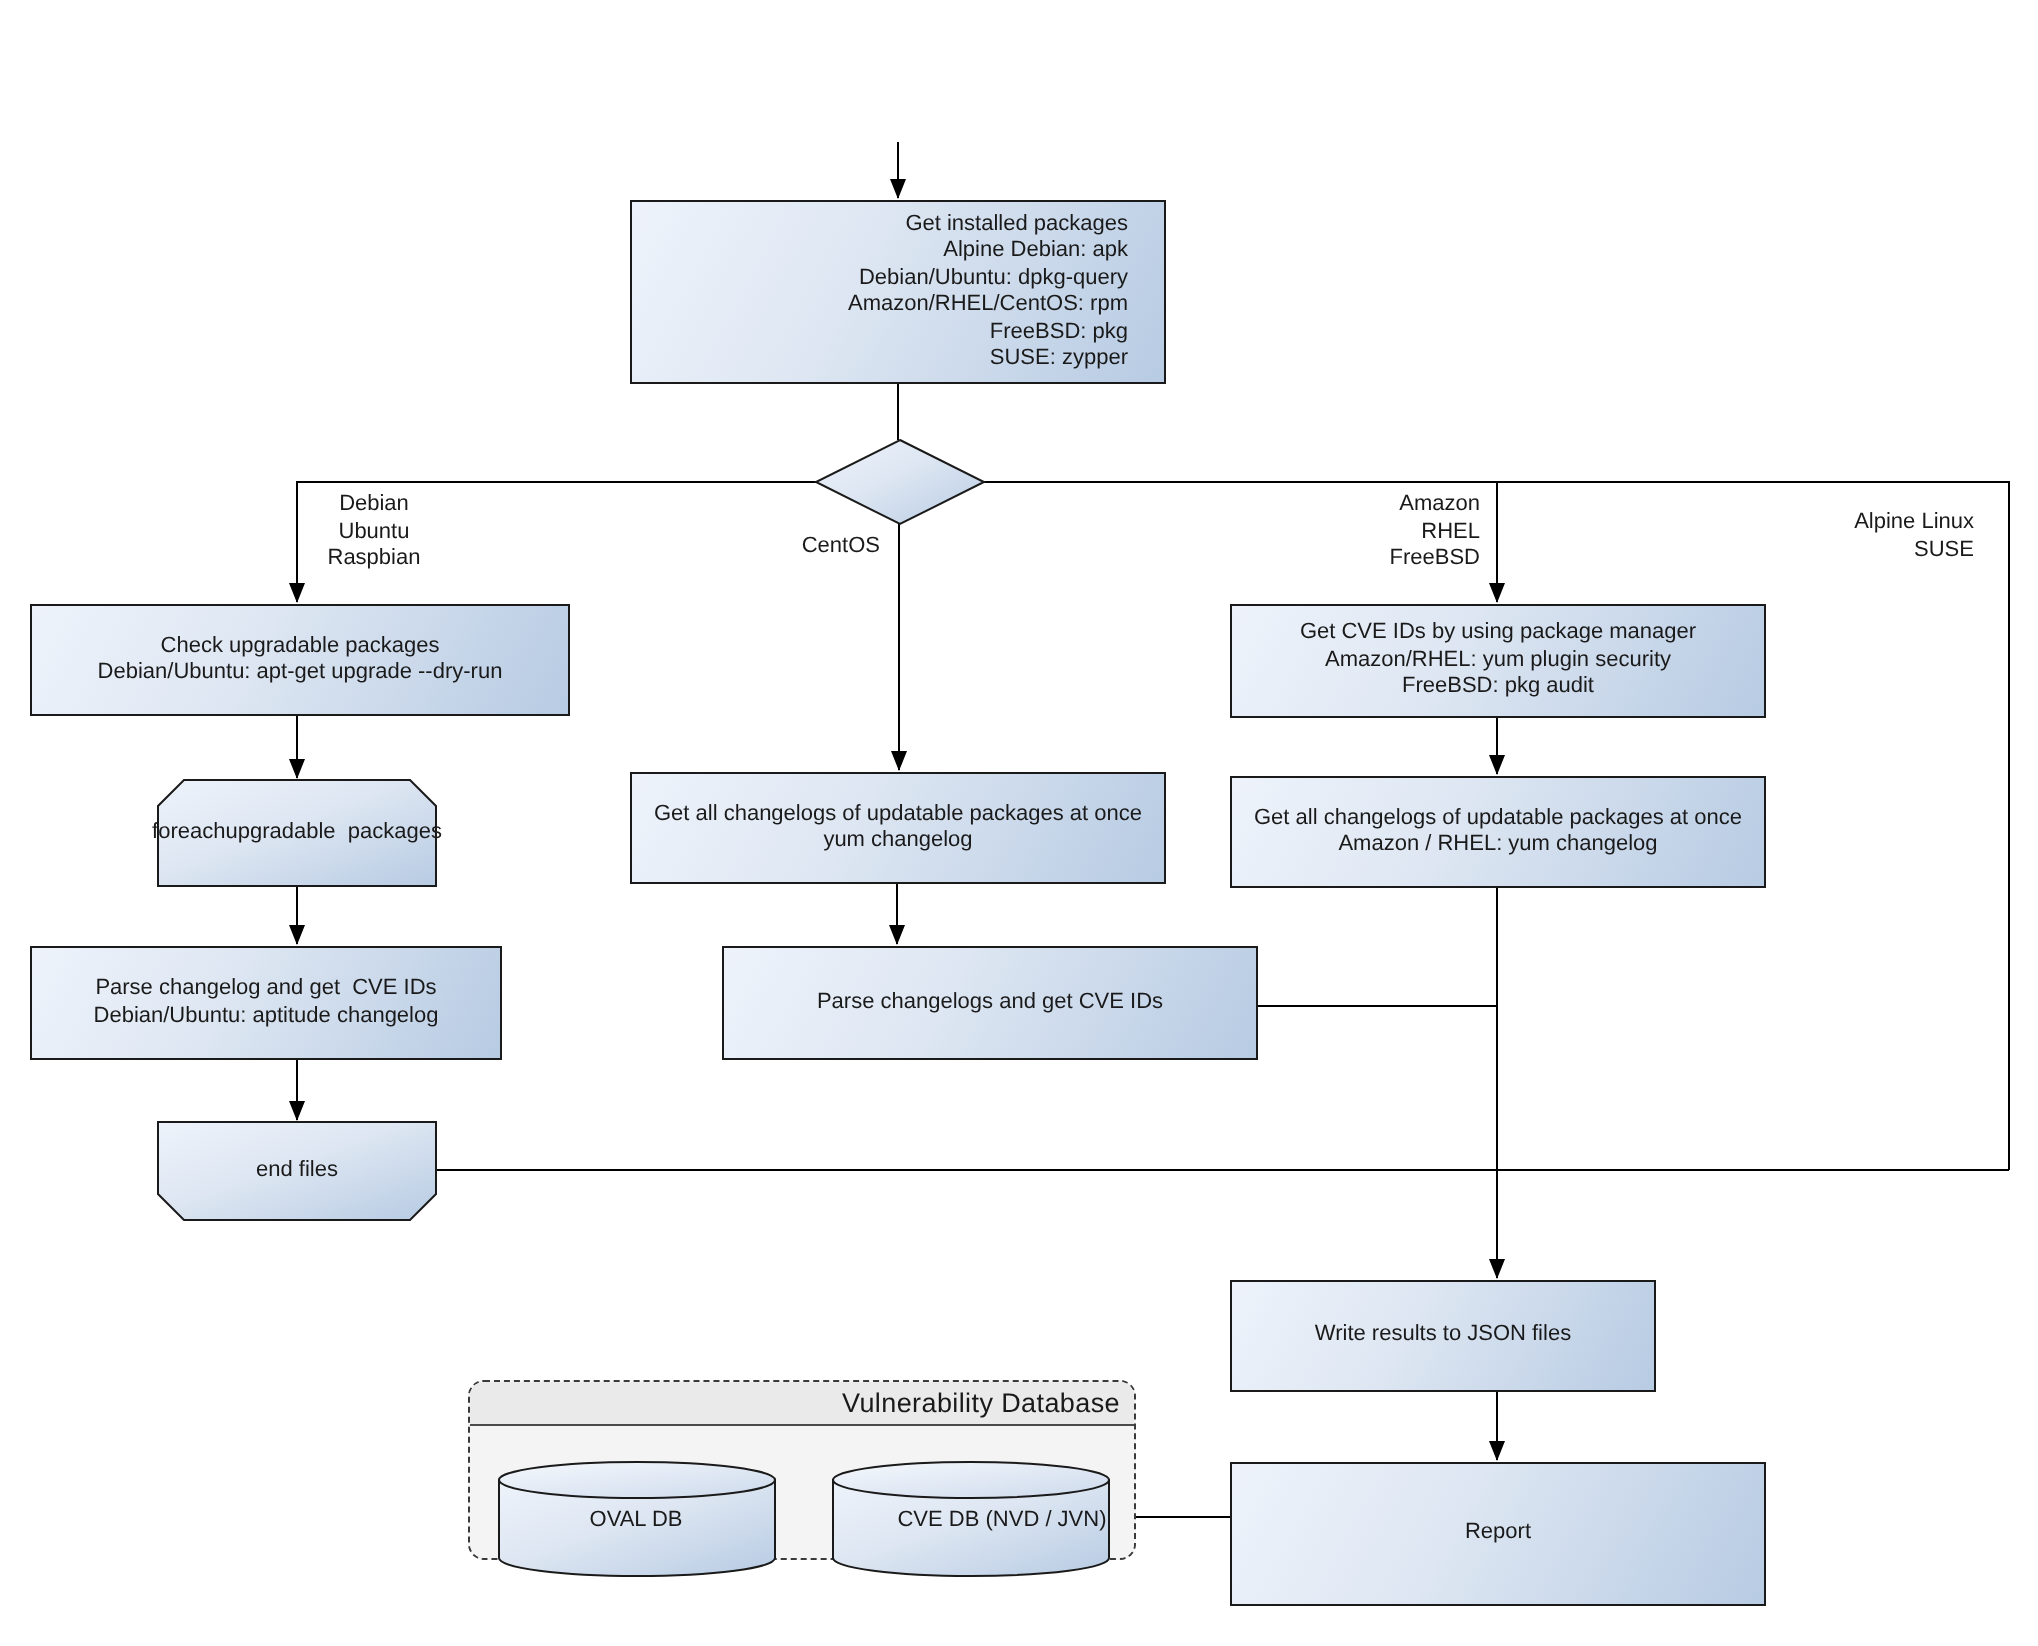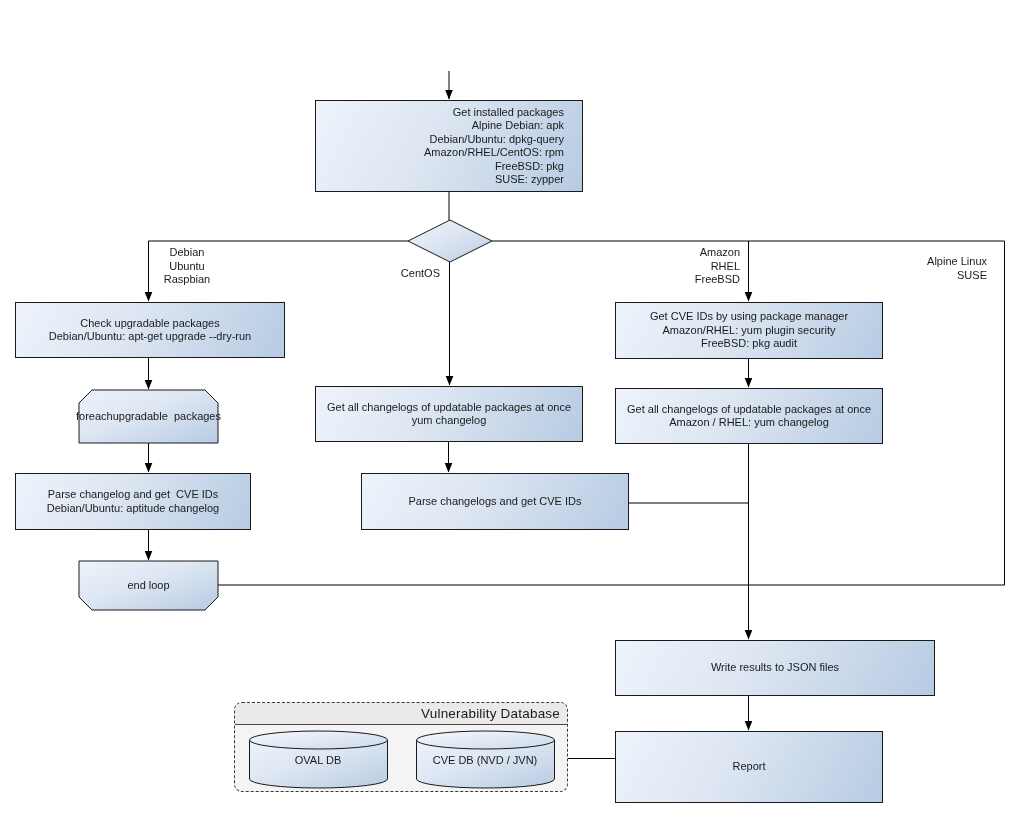--- a/index.html
+++ b/index.html
@@ -26,21 +26,21 @@
   
   .edge-label {
     position:absolute; font-size:11px; line-height:13.5px; z-index:3; white-space:pre;
   }
   .edge-label.center { text-align:center; }
   .edge-label.right  { text-align:right; }
   
   .group {
     position:absolute; left:234px; top:690px; width:334px; height:90px;
     box-sizing:border-box; background:#f4f4f4;
-    border:1px dashed #3a3a3a; border-radius:8px; z-index:1;margin-top:12px;
+    border:1px dashed #3a3a3a; border-radius:8px; z-index:1;
   }
   .group-header {
     box-sizing:border-box; height:22px; background:#eaeaea;
     border-bottom:1px solid #4a4a4a; border-radius:7px 7px 0 0;
     display:flex; align-items:center; justify-content:flex-end;
     padding-right:7px; font-size:13.5px; letter-spacing:0.2px;
   }
   svg.overlay { position:absolute; left:0; top:0; z-index:2; }
 </style>
 </head>
@@ -125,21 +125,21 @@
       <div>foreach</div>
       <div>upgradable  packages</div>
     </div>
 
   <div class="box" style="left:15px; top:473px; width:236px; height:57px;">
       <div>Parse changelog and get  CVE IDs</div>
       <div>Debian/Ubuntu: aptitude changelog</div>
     </div>
 
   <div class="shape-label" style="left:79px; top:561px; width:139px; height:49px;">
-      <div>end loop</div>
+      <div>end files</div>
     </div>
 
   <div class="box" style="left:315px; top:386px; width:268px; height:56px;">
       <div>Get all changelogs of updatable packages at once</div>
       <div>yum changelog</div>
     </div>
 
   <div class="box" style="left:315px; top:473px; width:268px; height:57px;margin-left:46px;">
       <div>Parse changelogs and get CVE IDs</div>
     </div>
@@ -148,36 +148,36 @@
       <div>Get CVE IDs by using package manager</div>
       <div>Amazon/RHEL: yum plugin security</div>
       <div>FreeBSD: pkg audit</div>
     </div>
 
   <div class="box" style="left:615px; top:388px; width:268px; height:56px;">
       <div>Get all changelogs of updatable packages at once</div>
       <div>Amazon / RHEL: yum changelog</div>
     </div>
 
-  <div class="box" style="left:615px; top:640px; width:320px; height:56px;">
+  <div class="box" style="left:615px; top:640px; width:213px; height:56px;">
       <div>Write results to JSON files</div>
     </div>
 
   <div class="box" style="left:615px; top:731px; width:268px; height:72px;">
       <div>Report</div>
     </div>
 
   <div class="edge-label center" style="left:158px; top:246px; width:58px;text-align:center;"><div>Debian</div><div>Ubuntu</div><div>Raspbian</div></div>
 
   <div class="edge-label right" style="left:386px; top:267px; width:54px;"><div>CentOS</div></div>
 
   <div class="edge-label right" style="left:660px; top:246px; width:80px;"><div>Amazon</div><div>RHEL</div><div>FreeBSD</div></div>
 
   <div class="edge-label right" style="left:887px; top:255px; width:100px;"><div>Alpine Linux</div><div>SUSE</div></div>
 
   <div class="shape-label" style="left:249px; top:750px; width:138px; height:22px;">
     <span>OVAL DB</span>
   </div>
-  <div class="shape-label" style="left:416px; top:750px; width:138px; height:22px;">
+  <div class="shape-label" style="left:416px; top:750px; width:138px; height:22px;padding-left:16px;">
     <span>CVE DB (NVD / JVN)</span>
   </div>
 
 </div>
 
 </body></html>

